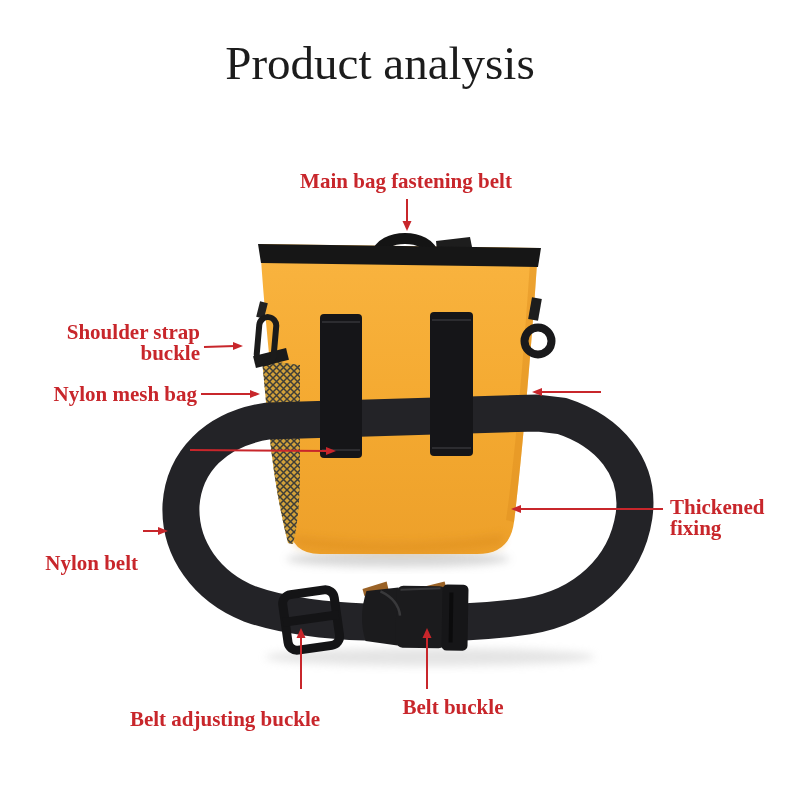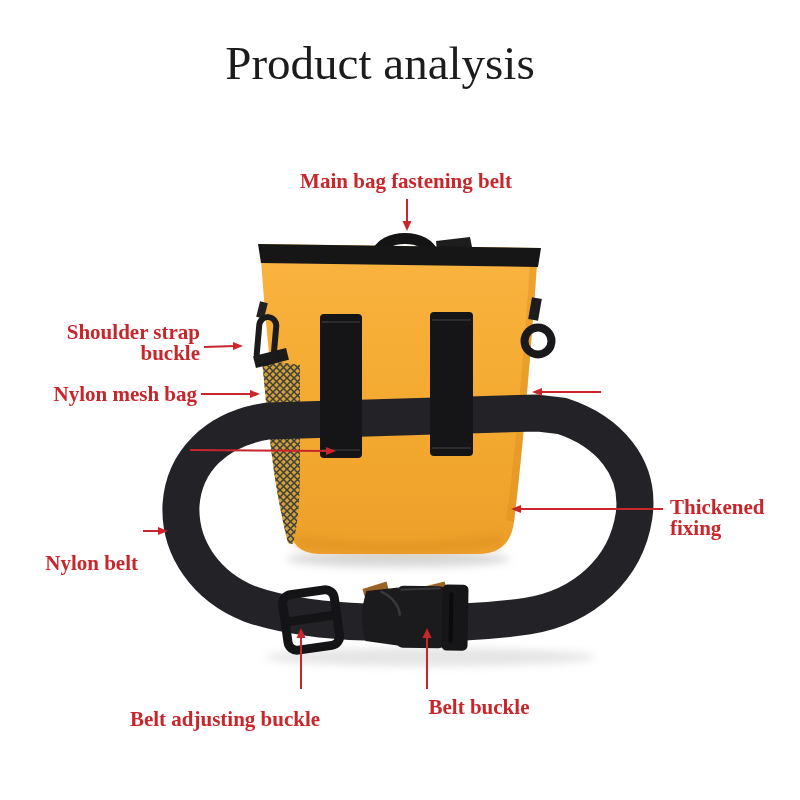--- a/index.html
+++ b/index.html
@@ -148,15 +148,15 @@
   <div class="label lbl-right" style="right:662px;top:521px;margin-top:32px;">Nylon belt</div>
 
 
   <div class="label" style="left:670px;top:497px;">
     <div>Thickened</div>
     <div>fixing</div>
   </div>
 
   <div class="label lbl-center" style="left:225px;top:697px;margin-top:12px;">Belt adjusting buckle</div>
 
-  <div class="label lbl-center" style="left:453px;top:697px;margin-left:26px;">Belt buckle</div>
+  <div class="label lbl-center" style="left:453px;top:697px;">Belt buckle</div>
 
 </div>
 
 </body></html>

